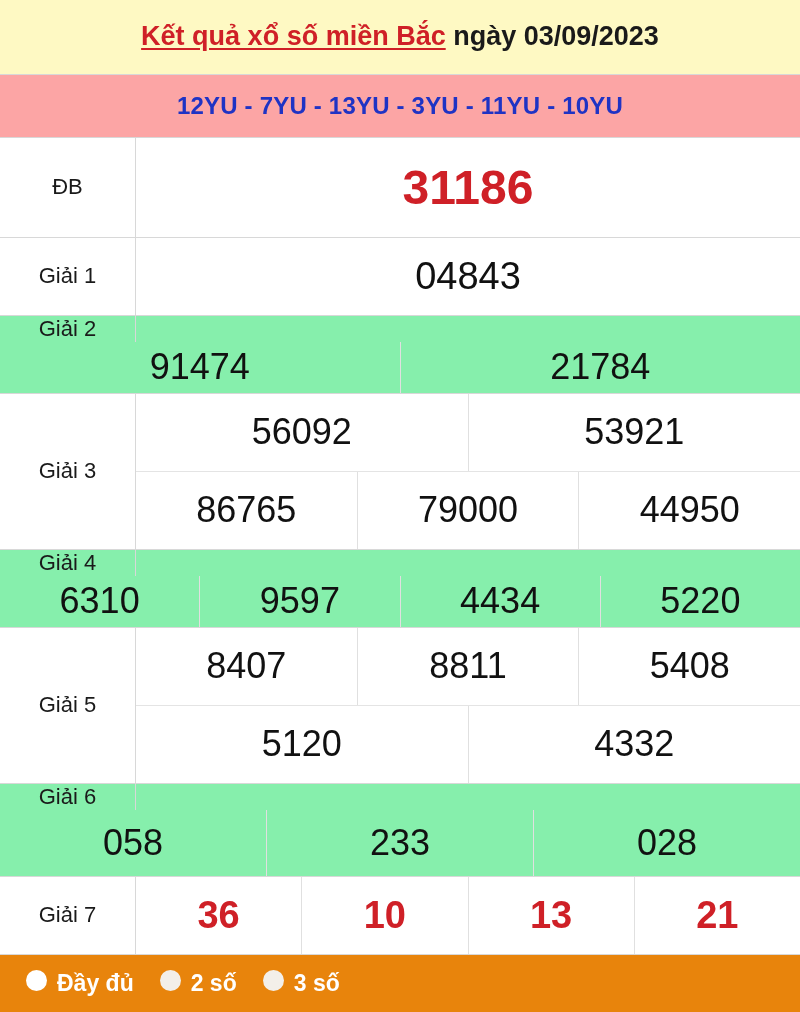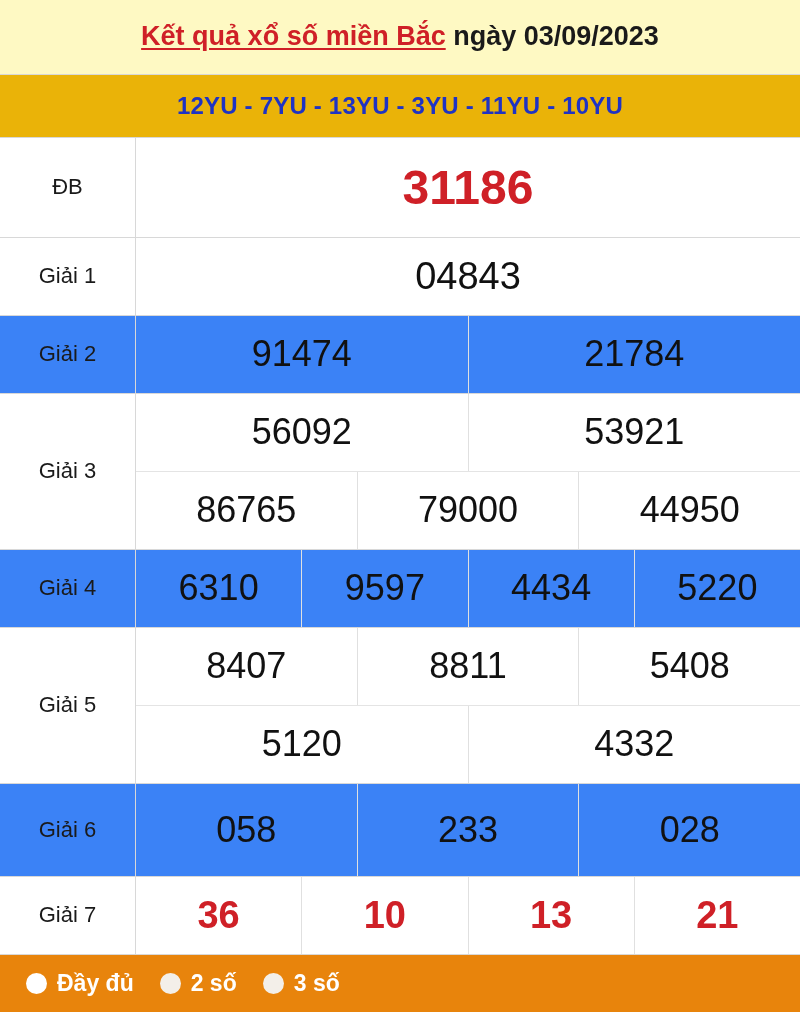--- a/index.html
+++ b/index.html
@@ -48,21 +48,21 @@
     font-weight: bold;
   }
 
   
   .codes-row {
     height: 72px;
     display: flex;
     align-items: center;
     justify-content: center;
     border-bottom: 1px solid #d8d8d8;
-    background: #eab308;
+    background: #fca5a5;
     box-sizing: border-box;
     text-align: center;
   }
   .codes-text {
     color: #1f33c4;
     font-weight: bold;
     font-size: 24px;
     letter-spacing: 0.2px;
   }
 
@@ -70,21 +70,21 @@
   .table {
     flex: 1 1 auto;
     display: flex;
     flex-direction: column;
   }
   .row {
     display: flex;
     border-bottom: 1px solid #d8d8d8;
     box-sizing: border-box;
   }
-  .row.alt { background: #3b82f6; }
+  .row.alt { background: #86efac; flex-direction: column; }
   .row.white { background: #ffffff; }
 
   .label-cell {
     width: 136px;
     min-width: 136px;
     display: flex;
     align-items: center;
     justify-content: center;
     font-size: 22px;
     color: #1a1a1a;
@@ -146,21 +146,20 @@
     background: #e8840c;
     height: 66px;
     display: flex;
     align-items: center;
     padding-left: 26px;
     box-sizing: border-box;
     gap: 26px;
   }
   .footer-opt {
     display: flex;
-    align-items: center;
     gap: 10px;
     color: #ffffff;
     font-size: 23px;
     font-weight: bold;
   }
   .radio {
     width: 21px;
     height: 21px;
     border-radius: 50%;
     background: #ffffff;

